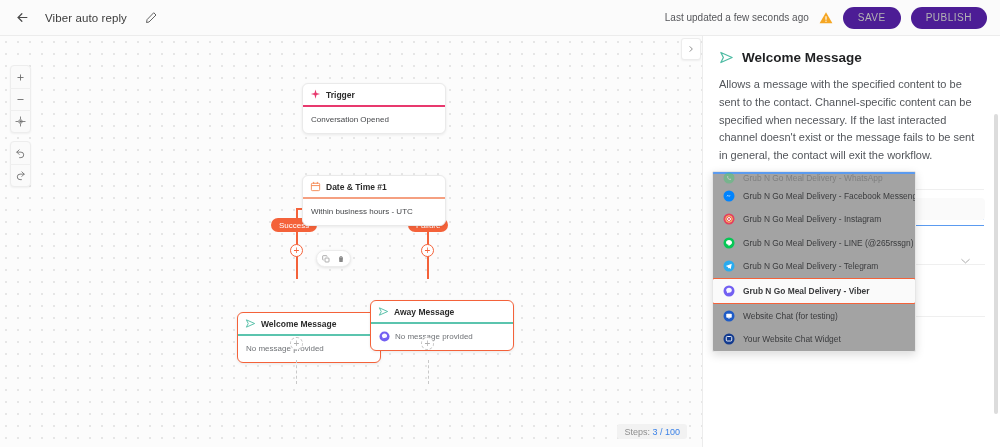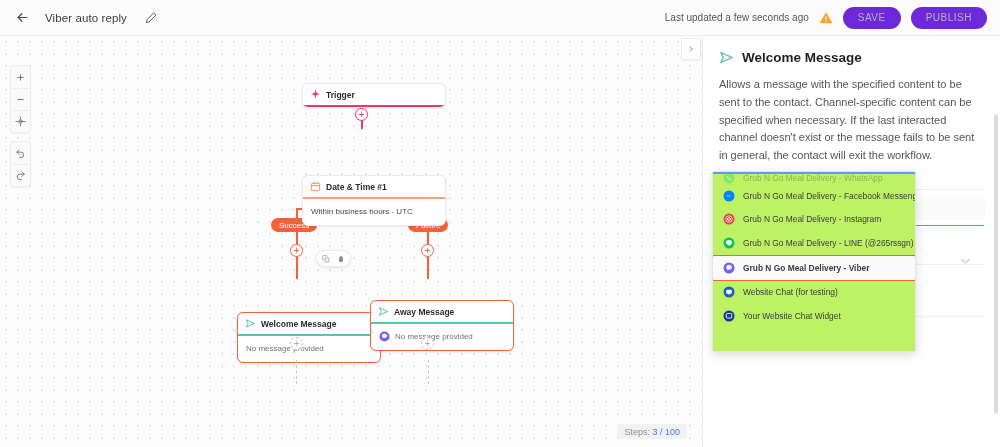--- a/index.html
+++ b/index.html
@@ -31,21 +31,21 @@
     margin-left: 16px; width: 16px; height: 16px; color: #5a5a5a; cursor: pointer;
     display: flex; align-items: center; justify-content: center;
   }
   .topbar-right {
     margin-left: auto; display: flex; align-items: center; gap: 10px; padding-right: 13px;
   }
   .last-updated { font-size: 10px; color: #55565a; }
   .warn-icon { width: 14px; height: 14px; display: block; }
   .tb-btn {
     height: 22px; padding: 0 15px; border-radius: 11px;
-    background: #6d28d9; color: #b4b4b4;
+    background: #4c1d95; color: #b4b4b4;
     font-size: 10px; letter-spacing: .5px;
     display: flex; align-items: center; justify-content: center;
     cursor: pointer; border: none; font-family: inherit;
   }
 
   
   .canvas {
     position: absolute; left: 0; top: 36px; width: 702px; height: 411px;
     background-color: #fcfcfc;
     background-image: radial-gradient(circle, #e6e6e6 0.9px, transparent 1px);
@@ -160,21 +160,21 @@
   }
   .ghost-line { position: absolute; height: 1px; background: #efefef; }
   .panel-scrollbar {
     position: absolute; right: 2px; top: 78px; width: 4px; height: 300px;
     background: #dcdcdc; border-radius: 2px;
   }
 
   
   .dropdown {
     position: absolute; left: 712px; top: 171px; width: 204px; height: 181px;
-    background: #bef264; border: 1px solid #e6e6e6; border-radius: 2px;
+    background: #a3a3a3; border: 1px solid #e6e6e6; border-radius: 2px;
     box-shadow: 0 3px 10px rgba(0,0,0,.14);
     overflow: hidden; z-index: 30;
   }
   .dd-item {
     height: 23.5px; display: flex; align-items: center; gap: 8px;
     padding: 0 10px; font-size: 8.4px; color: #3a3b3d; cursor: pointer;
     white-space: nowrap; overflow: hidden;
   }
   .dd-item.partial { height: 12px; opacity: .35; }
   .dd-item.sel {
@@ -289,20 +289,21 @@
     </div>
 
     <div class="node" style="left:302px; top:47px;">
       <div class="node-head">
         <svg class="n-ico" viewBox="0 0 24 24" fill="#e8396e">
             <path d="M12 1l2.2 7.8L22 11l-7.8 2.2L12 21l-2.2-7.8L2 11l7.8-2.2z"></path>
           </svg>
         <span>Trigger</span>
       </div>
       <div class="node-divider" style="background:#e8396e;"></div>
+      <div class="node-body filled">Conversation Opened</div>
     </div>
 
     <div class="node" style="left:302px; top:139px;">
       <div class="node-head">
         <svg class="n-ico" viewBox="0 0 24 24" fill="none" stroke="#f4874f" stroke-width="2">
           <rect x="3" y="5" width="18" height="16" rx="2"></rect>
             <line x1="3" y1="10" x2="21" y2="10"></line>
             <line x1="8" y1="2" x2="8" y2="6"></line>
             <line x1="16" y1="2" x2="16" y2="6"></line>
         </svg>
@@ -413,20 +414,27 @@
           </svg>
           <span>Grub N Go Meal Delivery - Instagram</span>
         </div>
         <div class="dd-item">
           <svg class="dd-ico" viewBox="0 0 24 24">
             <circle cx="12" cy="12" r="11" fill="#06c755"></circle>
             <path d="M12 6c-3.4 0-6 2.2-6 4.9 0 2.4 2 4.4 4.7 4.8.7.1.6.5.5.9l-.2.9c-.1.3 0 .6.5.4 1.3-.6 5-2.9 6.1-4.9.6-.8.4-1.6.4-2.1C18 8.2 15.4 6 12 6z" fill="#fff"></path>
           </svg>
           <span>Grub N Go Meal Delivery - LINE (@265rssgn)</span>
         </div>
+        <div class="dd-item">
+          <svg class="dd-ico" viewBox="0 0 24 24">
+            <circle cx="12" cy="12" r="11" fill="#2aabee"></circle>
+            <path d="M5.5 12.2l12-4.6-2 10.4-3.6-2.6-1.8 1.7-.3-3z" fill="#fff"></path>
+          </svg>
+          <span>Grub N Go Meal Delivery - Telegram</span>
+        </div>
         <div class="dd-item sel">
           <svg class="dd-ico" viewBox="0 0 24 24">
             <circle cx="12" cy="12" r="11" fill="#7360f2"></circle>
             <path d="M12 5.5c-3.4 0-5.7 2.2-5.7 5 0 1.5.7 2.8 1.8 3.7v2.3l2.1-1.2c.6.1 1.2.2 1.8.2 3.4 0 5.7-2.2 5.7-5s-2.3-5-5.7-5z" fill="#fff" opacity=".95"></path>
           </svg>
           <span>Grub N Go Meal Delivery - Viber</span>
         </div>
         <div class="dd-item">
           <svg class="dd-ico" viewBox="0 0 24 24">
             <circle cx="12" cy="12" r="11" fill="#1e5bc6"></circle>

